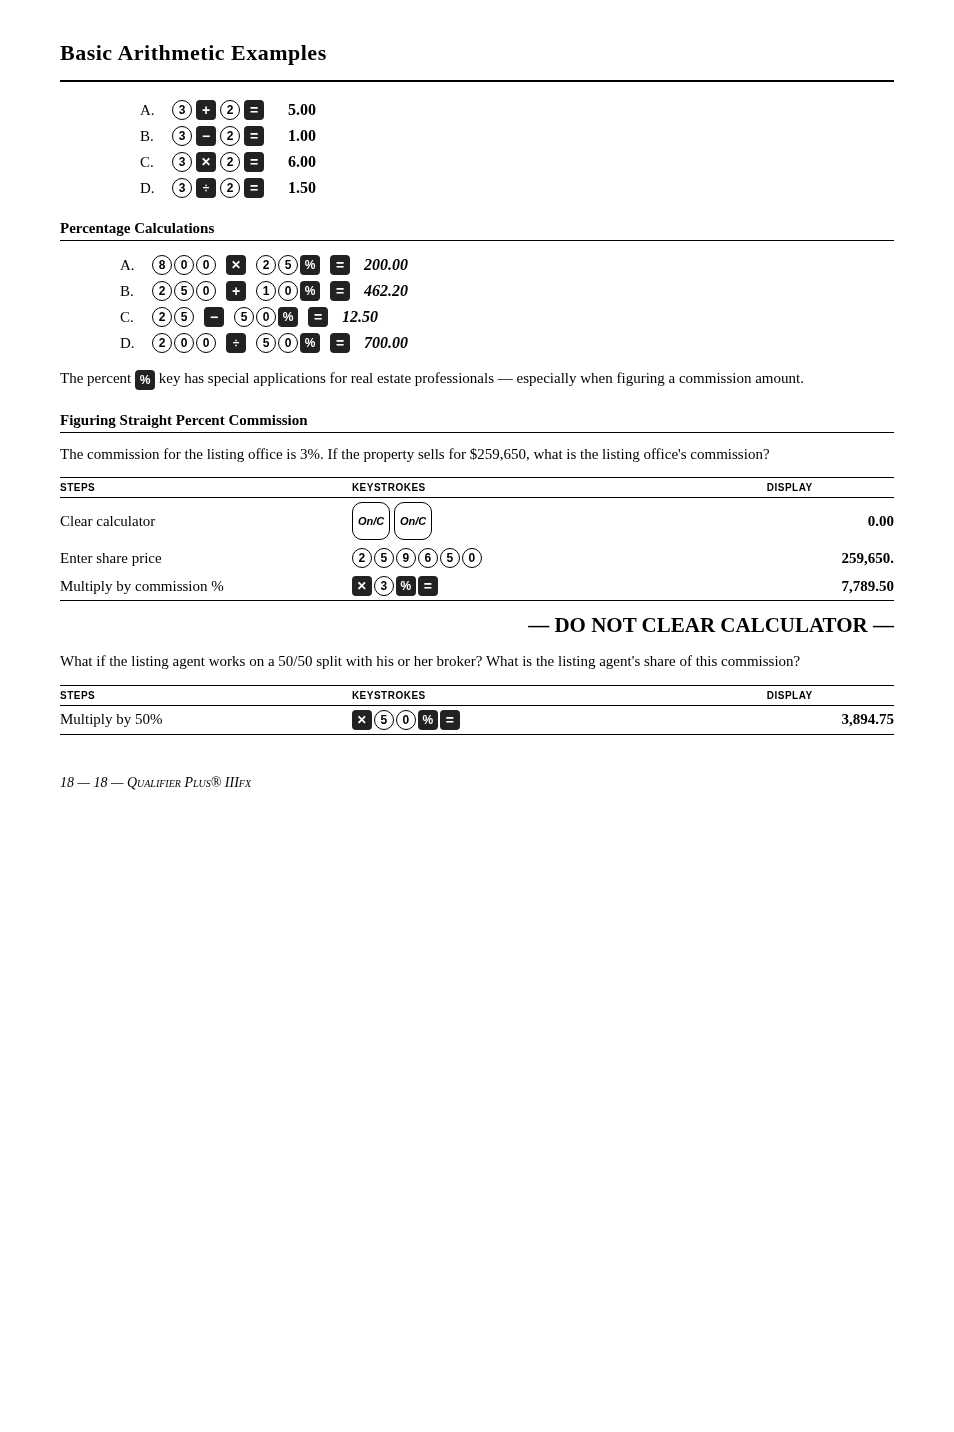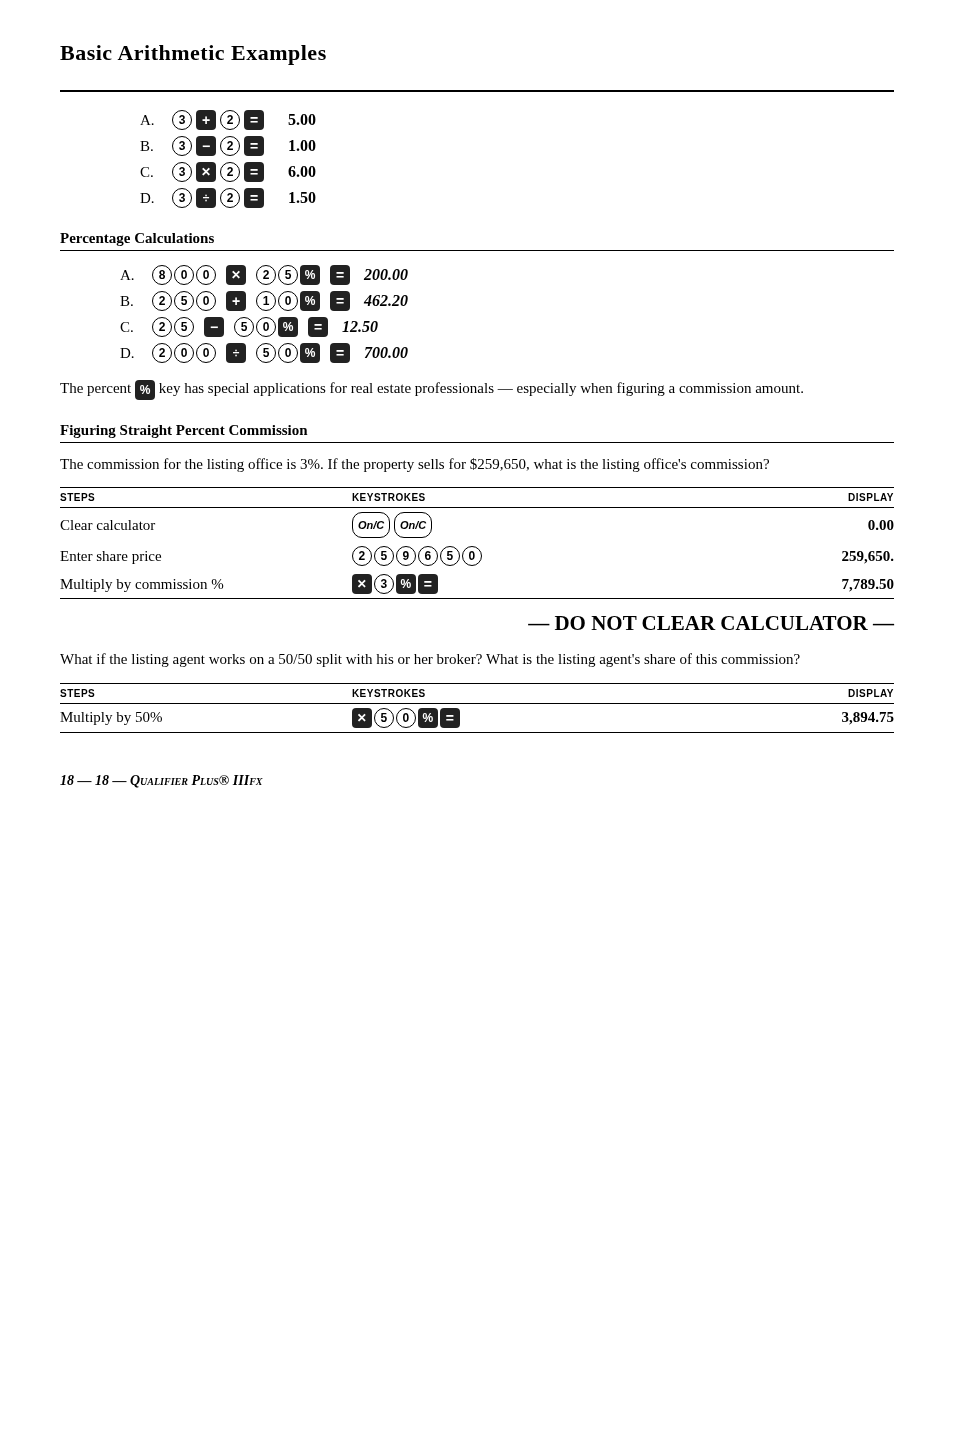--- a/index.html
+++ b/index.html
@@ -11,21 +11,21 @@
       color: #000000;
       width: 954px;
       min-height: 1432px;
       padding: 40px 60px 40px 60px;
     }
 
     .page-title {
       font-size: 22px;
       font-weight: bold;
       border-bottom: 2px solid #000;
-      padding-bottom: 24px;
+      padding-bottom: 14px;
       margin-bottom: 18px;
       letter-spacing: 0.5px;
     }
 
     .section-heading {
       font-size: 15px;
       font-weight: bold;
       border-bottom: 1.5px solid #000;
       padding-bottom: 3px;
       margin-bottom: 10px;
@@ -138,21 +138,21 @@
       text-transform: uppercase;
       letter-spacing: 0.5px;
       text-align: left;
       border-top: 1.5px solid #000;
       border-bottom: 1.5px solid #000;
       padding: 4px 0;
       font-family: Arial, sans-serif;
     }
 
     .steps-table th.col-display {
-      text-align: right;
+      text-align: center;
     }
 
     .steps-table td {
       padding: 4px 0;
       vertical-align: middle;
     }
 
     .steps-table td.col-display {
       text-align: right;
       font-weight: bold;
@@ -167,37 +167,37 @@
       text-align: right;
       font-weight: bold;
       font-size: 21px;
       margin: 10px 0 12px;
     }
 
     .page-footer {
       margin-top: 40px;
       font-size: 14px;
       font-style: italic;
-      font-weight: bold;
+      font-weight: normal;
     }
 
     .footer-brand {
       font-variant: small-caps;
     }
 
     .key-onc {
       display: inline-flex;
       align-items: center;
       justify-content: center;
       border: 1.5px solid #000;
       border-radius: 10px;
       font-size: 11px;
       font-weight: bold;
       font-family: Arial, sans-serif;
-      height: 26px;
+      height: 38px;
       padding: 0 5px;
       background: #fff;
       vertical-align: middle;
       font-style: italic;
     }
 
     .key-pct {
       background: #222;
       color: #fff;
       border-color: #222;

